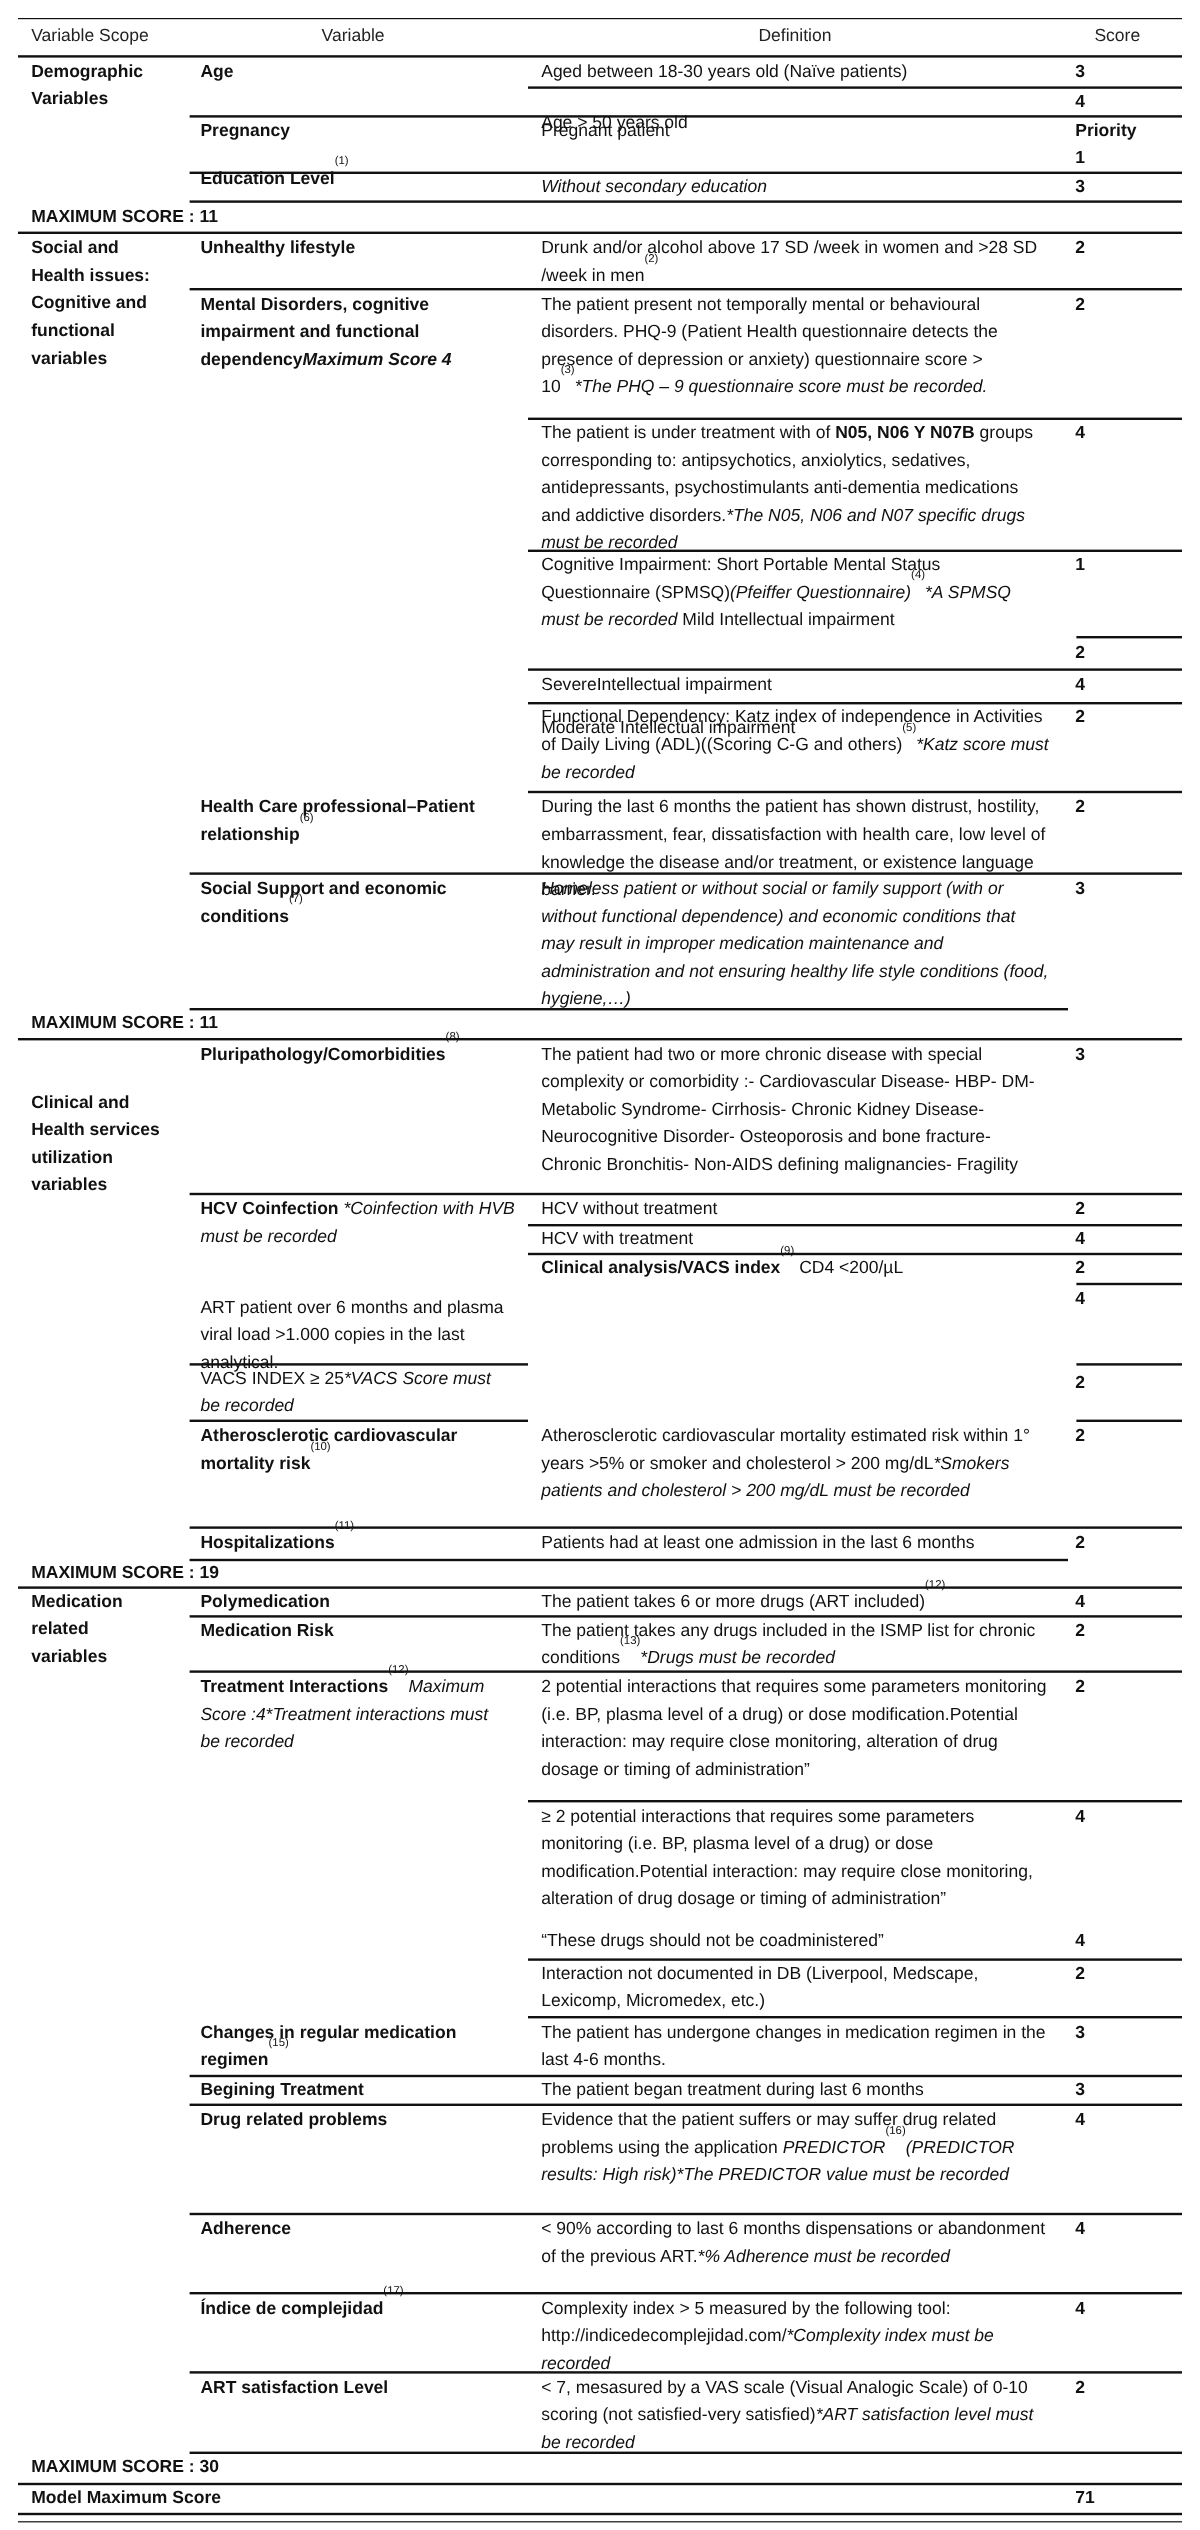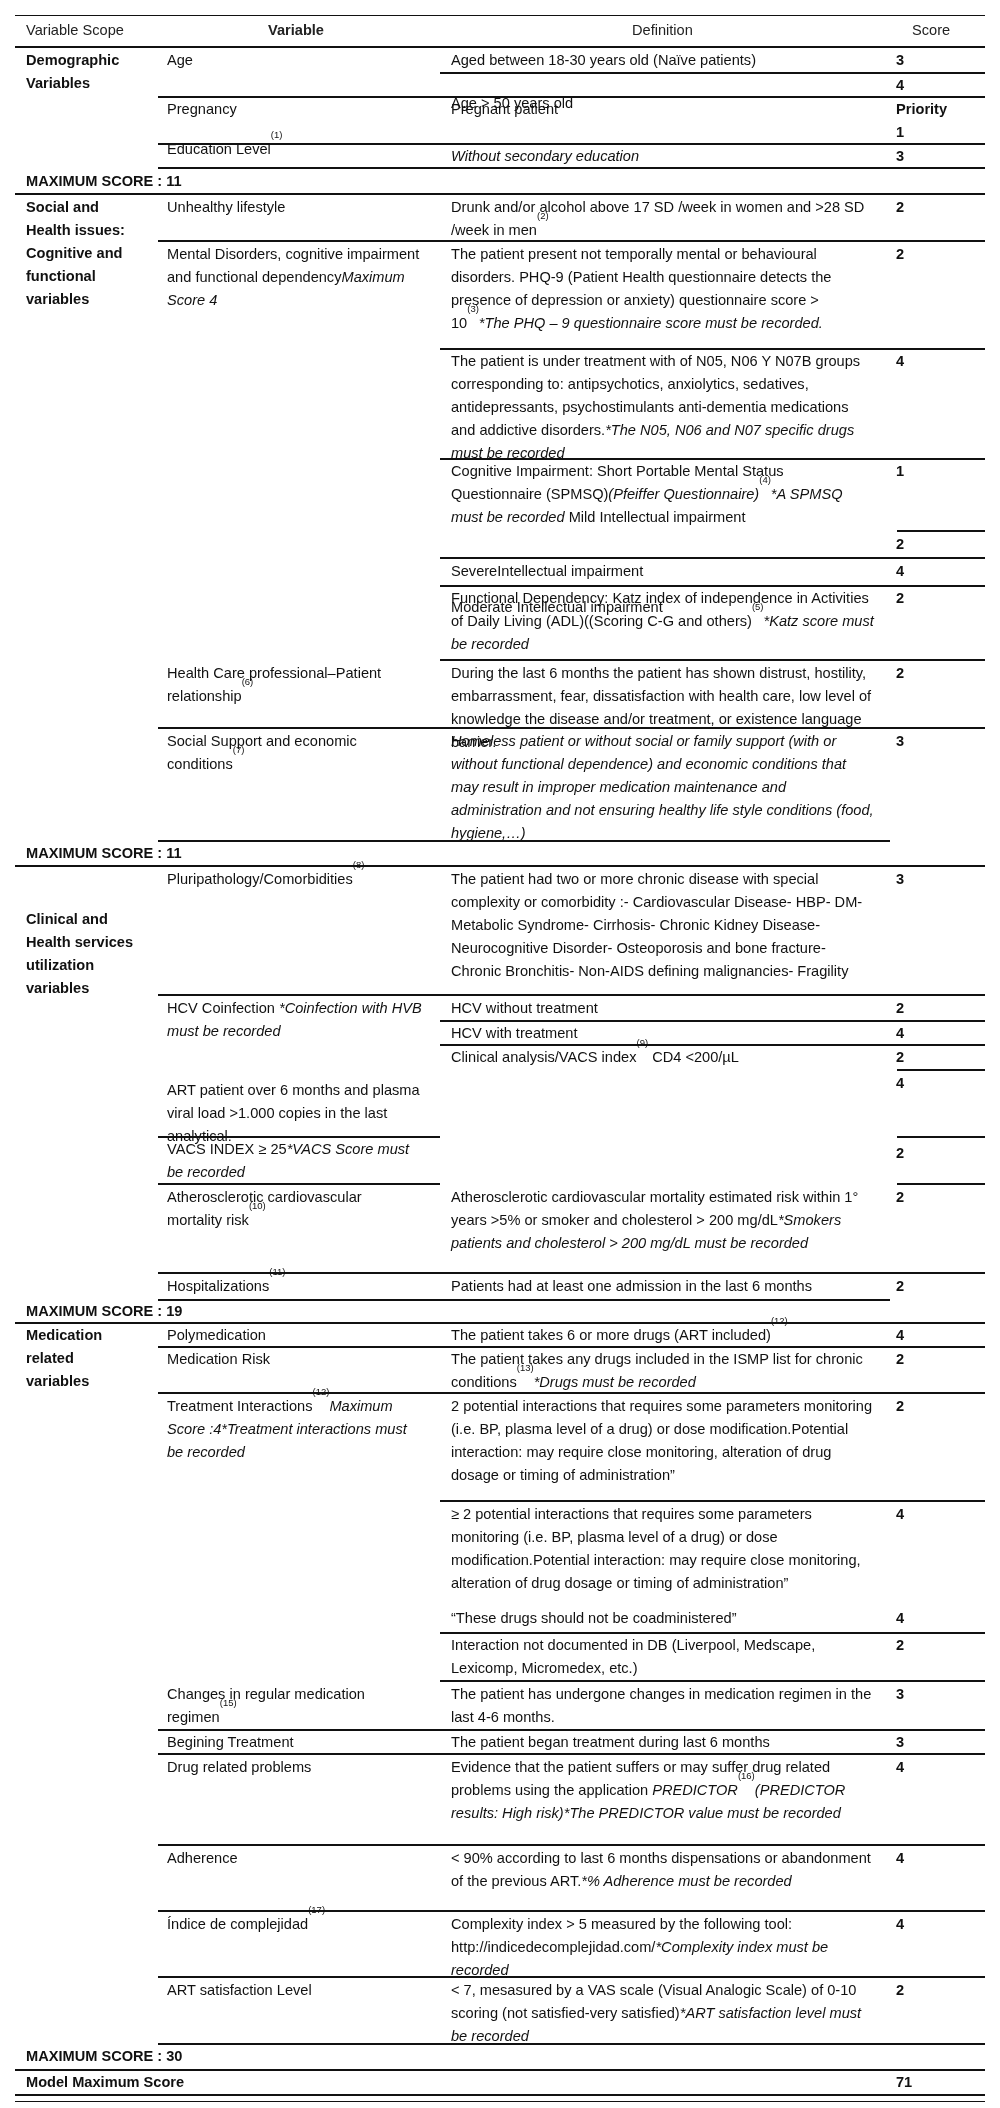--- a/index.html
+++ b/index.html
@@ -3,37 +3,37 @@
 <meta charset="utf-8">
 <style>
   html, body { margin:0; padding:0; background:#ffffff; }
   body { width:1000px; height:2108px; position:relative; overflow:hidden;
          font-family:"Liberation Sans", "DejaVu Sans", sans-serif; color:#111; font-size:14.6px; }
   .abs { position:absolute; }
   .hl { position:absolute; height:2px; background:#111; }
   .thin { height:1px; }
   .hdr { font-size:14.6px; color:#222; }
   .txt { line-height:23px; }
-  .b { font-weight:normal; }
+  .b { font-weight:bold; }
   .i { font-style:italic; }
   sup { font-size:9.5px; vertical-align:top; position:relative; top:-3px; line-height:0; }
   .scope { left:26px; width:128px; font-weight:bold; }
   .var { left:167px; width:268px; }
   .def { left:451px; width:424px; }
   .score { left:896px; width:86px; font-weight:bold; }
   .maxs { left:26px; font-weight:bold; }
 </style>
 </head>
 <body>
 
 <div>
 
 <div class="hl thin" style="left:15px;width:970px;top:15px;"></div>
 <div class="abs hdr" style="left:26px;top:22px;">Variable Scope</div>
-<div class="abs hdr" style="left:268px;top:22px;font-weight:bold;">Variable</div>
+<div class="abs hdr" style="left:268px;top:22px;">Variable</div>
 <div class="abs hdr" style="left:632px;top:22px;">Definition</div>
 <div class="abs hdr" style="left:912px;top:22px;">Score</div>
 <div class="hl" style="left:15px;width:970px;top:46px;"></div>
 
 <div class="abs txt scope" style="top:49px;">Demographic Variables</div>
 <div class="abs txt var b" style="top:49px;">Age</div>
 <div class="abs txt def" style="top:49px;">Aged between 18-30 years old (Naïve patients)</div>
 <div class="abs txt score" style="top:49px;">3</div>
 <div class="hl" style="left:440px;width:545px;top:72px;"></div>
 <div class="abs txt def" style="top:92px;">Age &gt; 50 years old</div>

